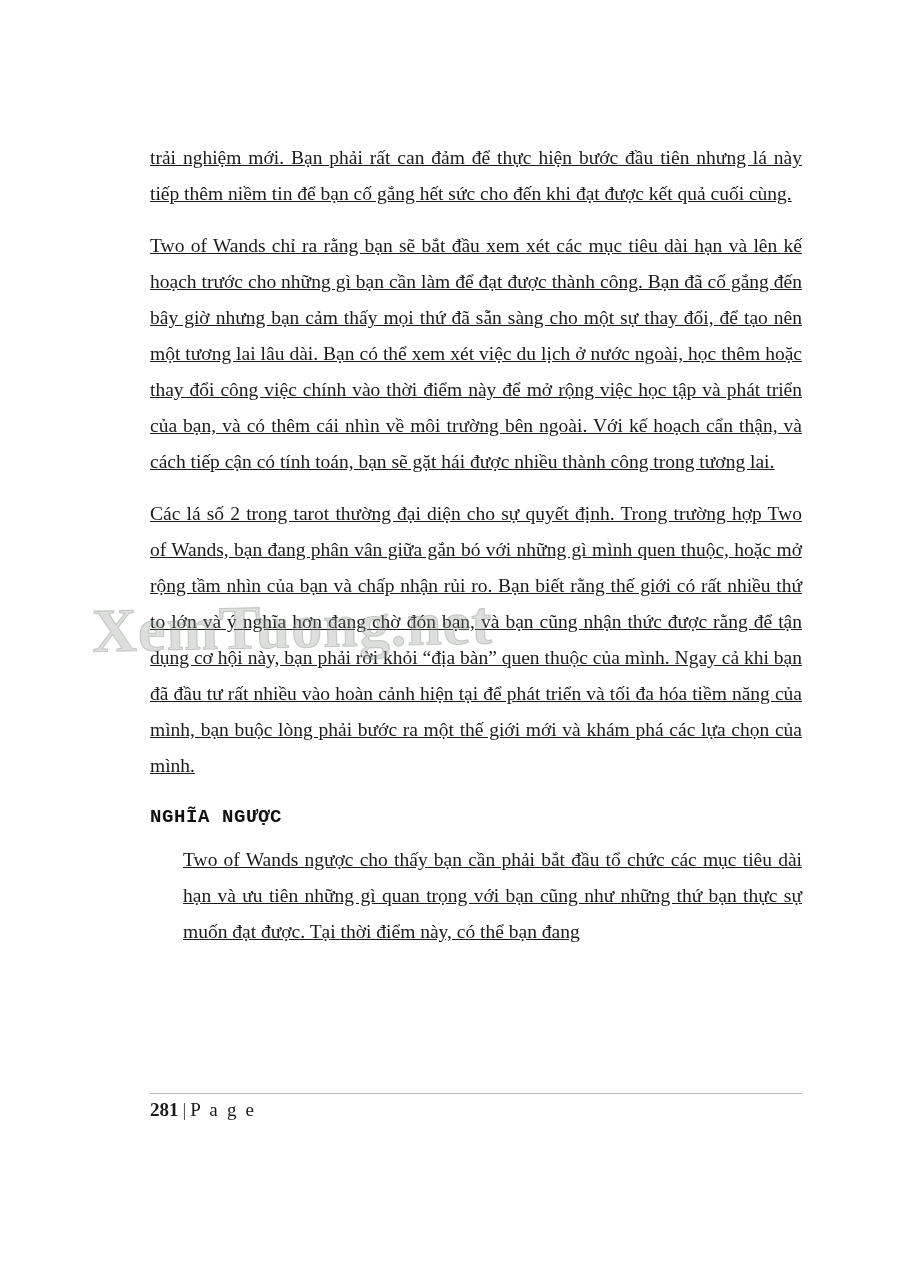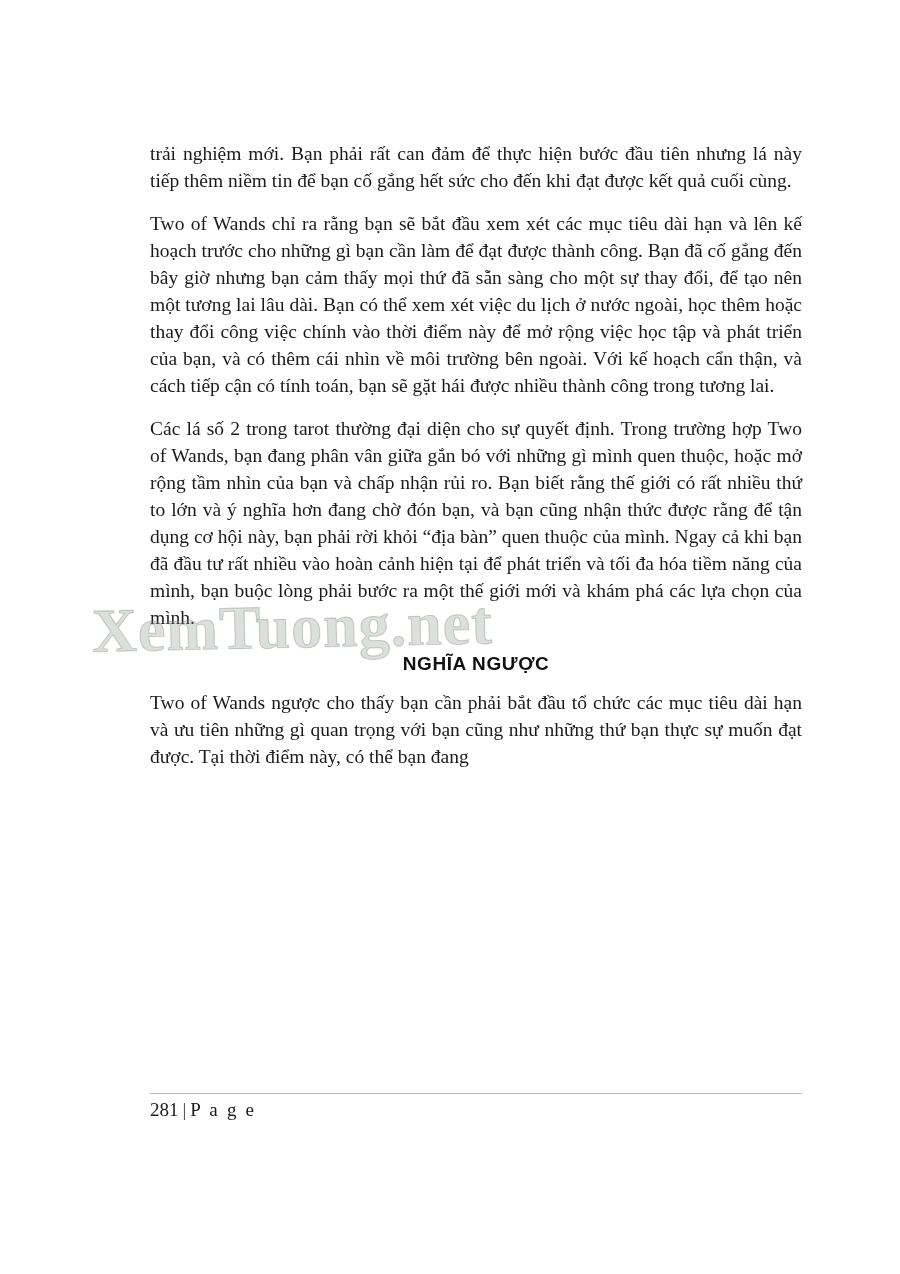--- a/index.html
+++ b/index.html
@@ -23,36 +23,36 @@
   }
   .content {
     position: absolute;
     left: 150px;
     top: 140px;
     width: 652px;
   }
   .para {
     font-family: "Liberation Serif", serif;
     font-size: 19.5px;
-    line-height: 27px;
+    line-height: 36px;
     color: #1a1a1a;
     text-align: justify;
     margin: 0 0 16px 0;
     text-justify: inter-word;
     hyphens: none;
+    text-decoration: underline;
   }
-  .para:last-child { margin-bottom: 0; }
+  .para:last-child { margin-bottom: 0; margin-left: 33px; }
   .section-heading {
-    font-family: Liberation Sans, sans-serif;
+    font-family: Liberation Mono, monospace;
     font-size: 19px;
     font-weight: bold;
     letter-spacing: 0.6px;
     color: #111111;
     margin: 22px 0 14px 0;
-    text-align: center;
   }
   .watermark {
     position: absolute;
     left: 92px;
     top: 588px;
     width: 730px;
     font-family: "Liberation Serif", serif;
     font-size: 62px;
     font-weight: bold;
     letter-spacing: 1px;
@@ -73,21 +73,21 @@
   }
   .page-number {
     position: absolute;
     left: 150px;
     top: 1099px;
     font-family: "Liberation Serif", serif;
     font-size: 19px;
     color: #1a1a1a;
   }
   .page-number .num {
-    font-weight: normal;
+    font-weight: bold;
   }
   .page-number .sep {
     color: #444;
     margin: 0 4px;
   }
   .page-number .word {
     letter-spacing: 2.2px;
     margin-top: 36px;
   }
   .bottom-band {

